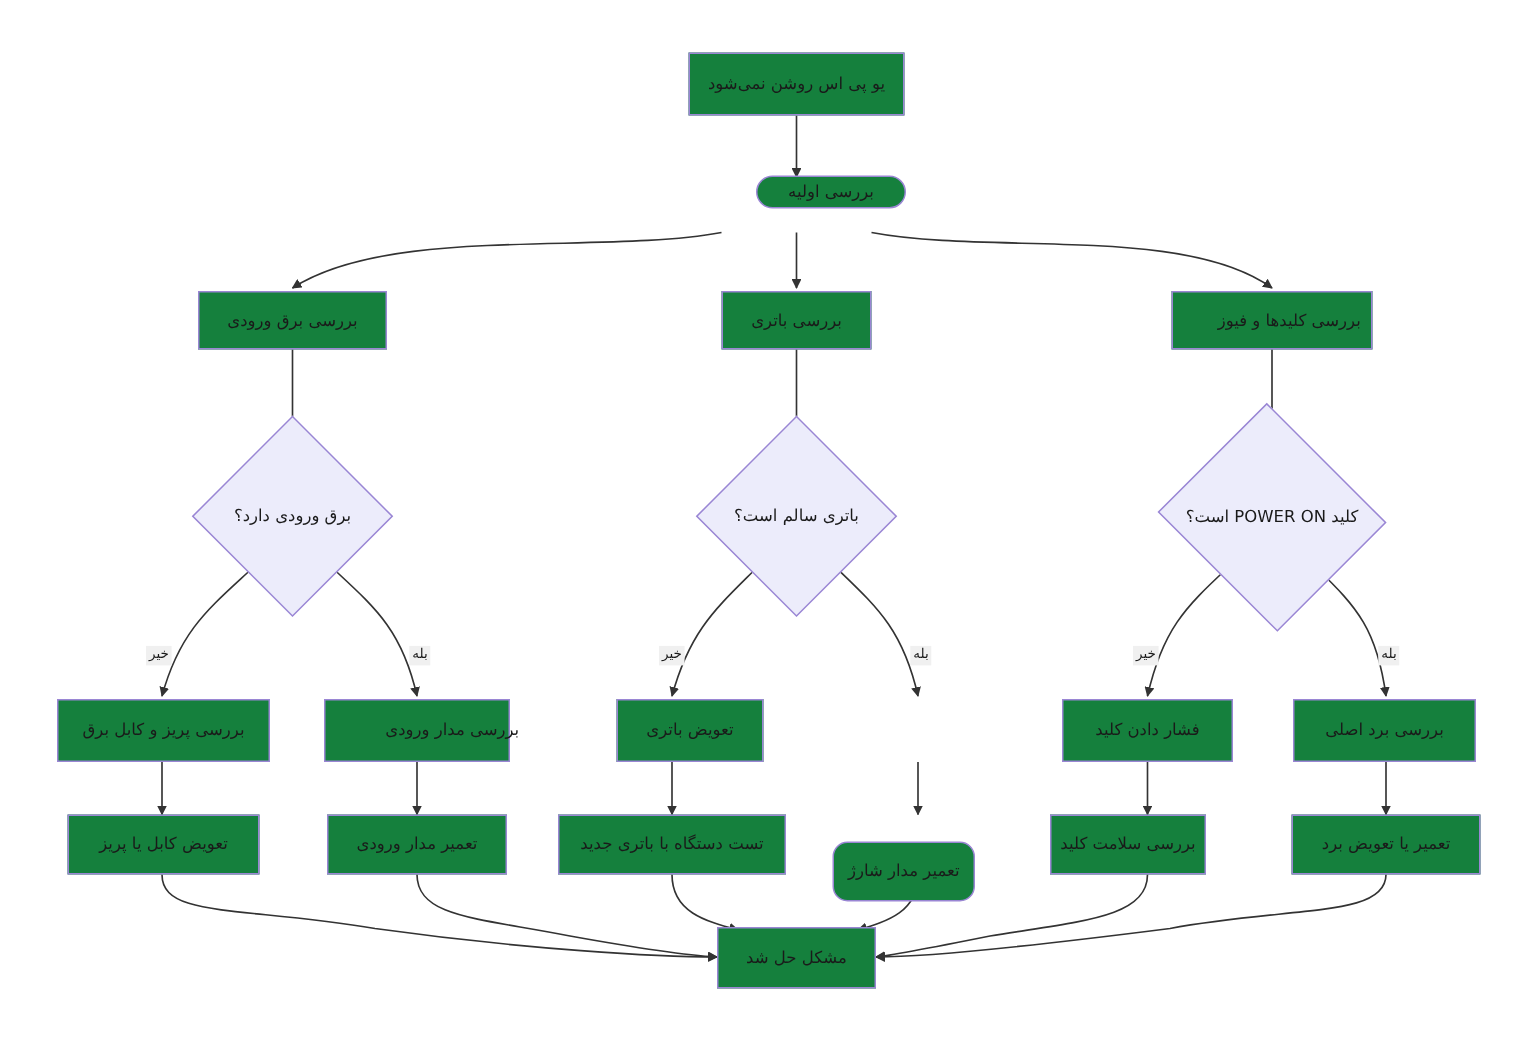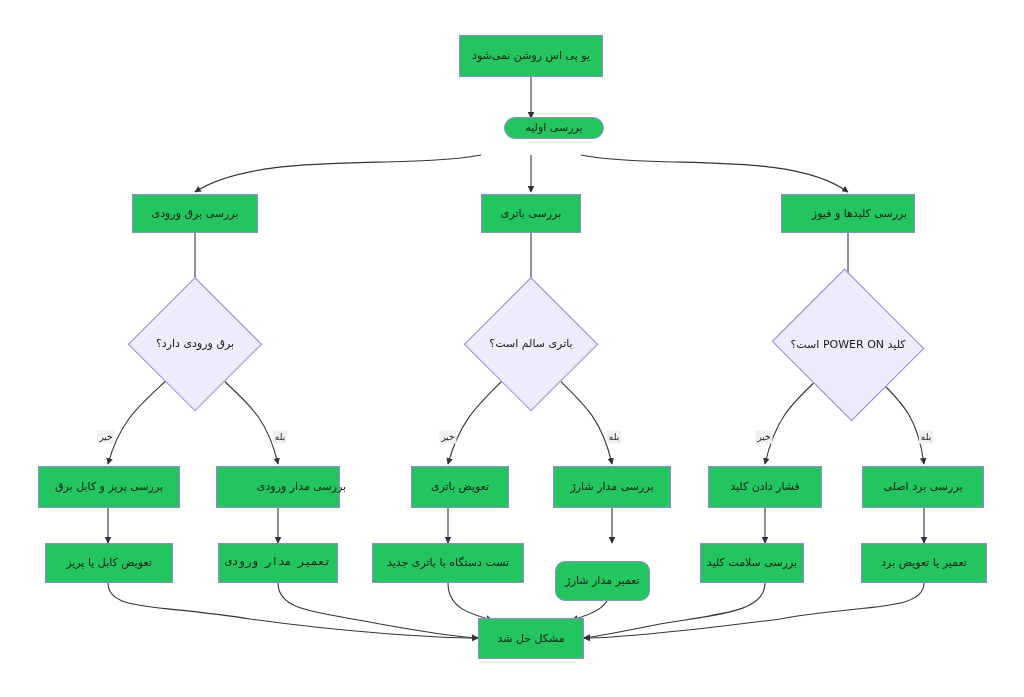--- a/index.html
+++ b/index.html
@@ -28,21 +28,21 @@
     height: 697px;
     pointer-events: none;
   }
   .node {
     position: absolute;
     box-sizing: border-box;
     display: flex;
     align-items: center;
     justify-content: center;
     text-align: center;
-    background: #22c55e;
+    background: #15803d;
     border: 1.3px solid #9a86d4;
     color: #1a1a1a;
     font-size: 11px;
     line-height: 1.25;
     direction: rtl;
     white-space: nowrap;
   }
   .node.diamond {
     background: transparent;
     border: none;
@@ -176,34 +176,31 @@
 
   <div class="node" style="left:38px; top:466px; width:142px; height:42px;">
     <span>بررسی پریز و کابل برق</span>
   </div>
   <div class="node" style="left:216px; top:466px; width:124px; height:42px;padding-left:47px;">
     <span>بررسی مدار ورودی</span>
   </div>
   <div class="node" style="left:399px; top:466px; width:98px; height:42px;margin-left:12px;">
     <span>تعویض باتری</span>
   </div>
-  <div class="node" style="left:553px; top:466px; width:118px; height:42px;">
-    <span>بررسی مدار شارژ</span>
-  </div>
   <div class="node" style="left:708px; top:466px; width:114px; height:42px;">
     <span>فشار دادن کلید</span>
   </div>
   <div class="node" style="left:45px; top:543px; width:128px; height:40px;">
     <span>تعویض کابل یا پریز</span>
   </div>
 
   <div class="node" style="left:862px; top:466px; width:122px; height:42px;">
     <span>بررسی برد اصلی</span>
   </div>
-  <div class="node" style="left:218px; top:543px; width:120px; height:40px;font-family:Liberation Mono, monospace;">
+  <div class="node" style="left:218px; top:543px; width:120px; height:40px;">
     <span>تعمیر مدار ورودی</span>
   </div>
   <div class="node" style="left:372px; top:543px; width:152px; height:40px;">
     <span>تست دستگاه با باتری جدید</span>
   </div>
   <div class="node" style="left:555px; top:561px; width:95px; height:40px;border-radius:10px;">
     <span>تعمیر مدار شارژ</span>
   </div>
   <div class="node" style="left:700px; top:543px; width:104px; height:40px;">
     <span>بررسی سلامت کلید</span>

